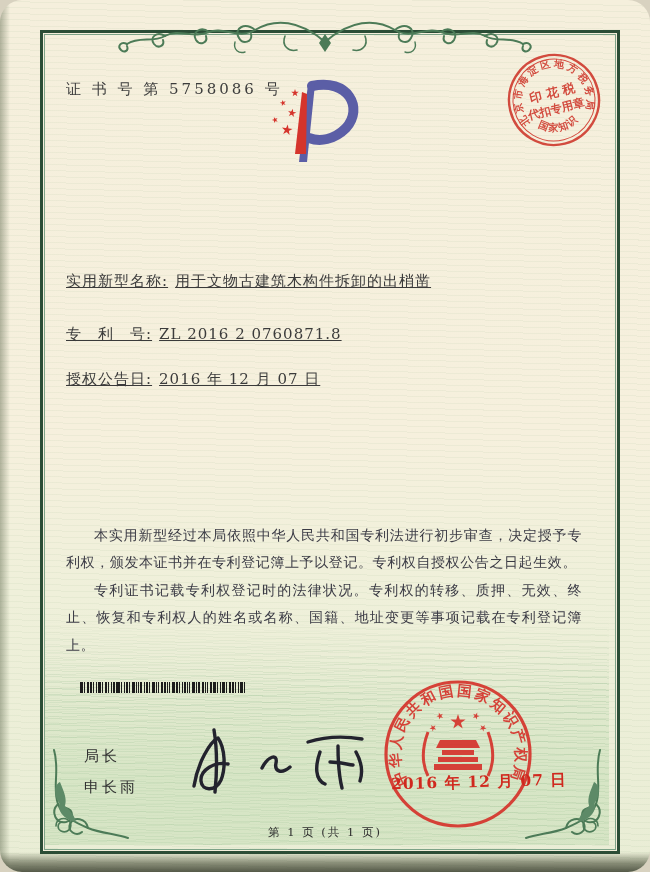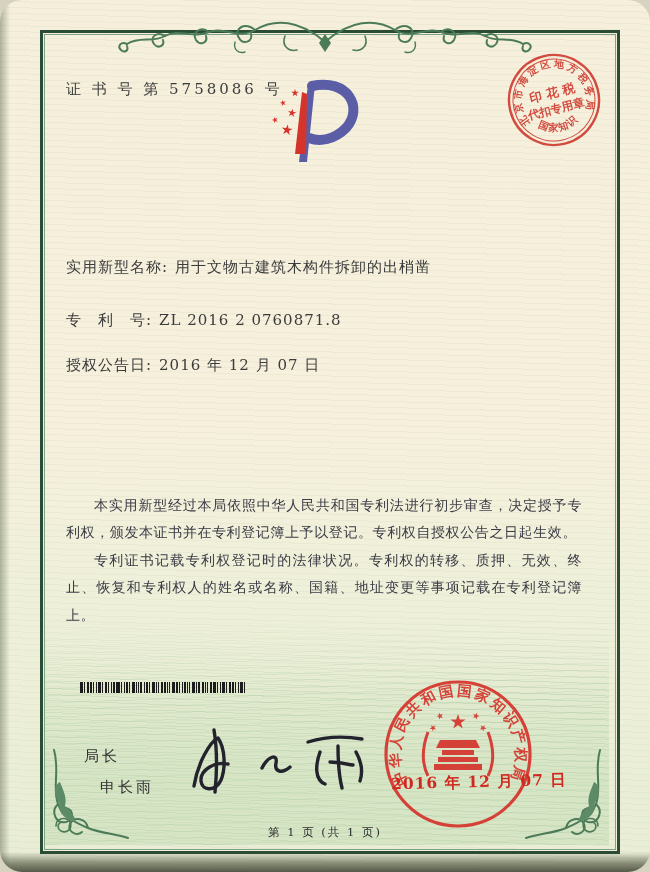--- a/index.html
+++ b/index.html
@@ -29,31 +29,31 @@
       repeating-linear-gradient(2deg,rgba(110,165,115,.20) 0 1px,transparent 1px 6px),
       repeating-linear-gradient(-2deg,rgba(110,165,115,.14) 0 1px,transparent 1px 7px);
     -webkit-mask-image:linear-gradient(180deg,transparent 0%,#000 35%);
             mask-image:linear-gradient(180deg,transparent 0%,#000 35%);
   }
   .cert-no{position:absolute;left:66px;top:80px;font-size:15px;letter-spacing:3px;color:#3c3c3c;}
   .logo{position:absolute;left:250px;top:76px;}
   .tax-stamp{position:absolute;left:498px;top:44px;transform:rotate(-14deg);opacity:.9;}
   .title{position:absolute;left:0;top:174px;width:100%;text-align:center;
     font-size:33px;font-weight:700;letter-spacing:9px;text-indent:9px;color:#282828;}
-  .fields{position:absolute;left:66px;top:256px;width:510px;}
+  .fields{position:absolute;left:66px;top:270px;width:510px;text-decoration:underline;}
   .field{font-size:15px;line-height:22px;margin-bottom:23px;letter-spacing:1px;color:#3b3b3b;white-space:nowrap;}
   .field:first-child{margin-bottom:31px;}
   .field .lbl{margin-right:7px;}
-  .body-text{position:absolute;left:66px;top:492px;width:516px;
+  .body-text{position:absolute;left:66px;top:522px;width:516px;
     font-size:14px;line-height:27.4px;letter-spacing:.6px;text-align:justify;color:#3b3b45;}
   .body-text p{margin:0;text-indent:2em;}
   .barcode{position:absolute;left:80px;top:682px;width:168px;height:11px;overflow:hidden;}
   .barcode i{position:absolute;top:0;height:100%;background:#1c1c1c;}
   .sig-role{position:absolute;left:84px;top:747px;font-size:15px;letter-spacing:3px;color:#303030;}
-  .sig-name{position:absolute;left:100px;top:778px;font-size:15px;letter-spacing:3px;color:#303030;}
+  .sig-name{position:absolute;left:84px;top:778px;font-size:15px;letter-spacing:3px;color:#303030;}
   .autograph{position:absolute;left:170px;top:726px;}
   .seal{position:absolute;left:378px;top:674px;opacity:.92;}
   .seal-date{position:absolute;left:391px;top:772px;font-size:15.5px;font-weight:700;
     color:#d0281e;letter-spacing:1px;transform:rotate(-1.5deg);white-space:nowrap;}
   .footer{position:absolute;left:0;top:825px;width:100%;text-align:center;
     font-size:11.5px;letter-spacing:2px;color:#2e2e2e;}
   .ornament-top{position:absolute;left:115px;top:16px;}
   .corner-bl{position:absolute;left:44px;top:748px;}
   .corner-br{position:absolute;left:518px;top:748px;transform:scaleX(-1);}
   .red{fill:#d5342c;}

